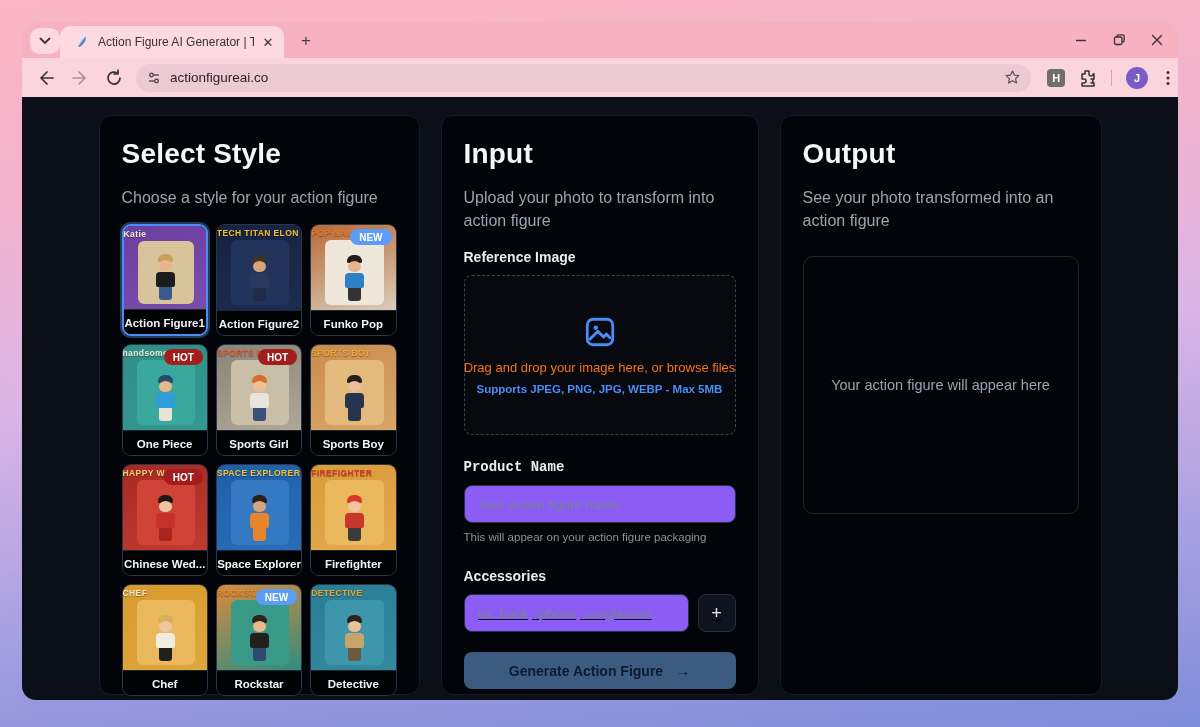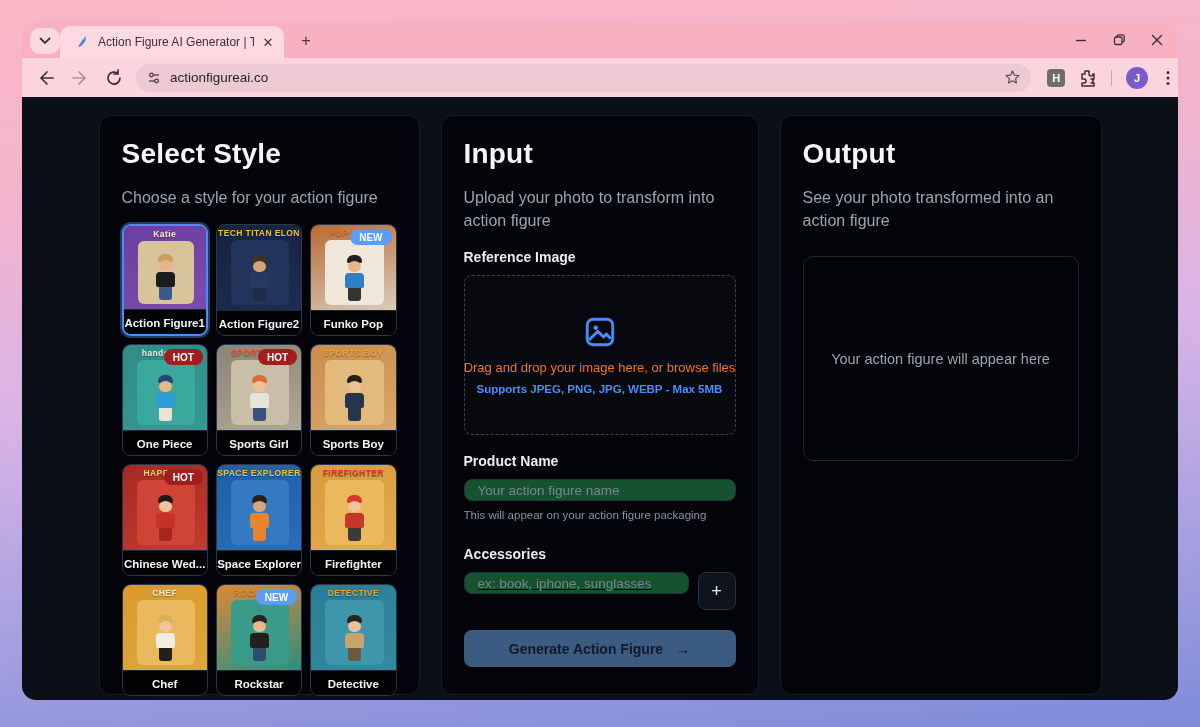--- a/index.html
+++ b/index.html
@@ -44,21 +44,21 @@
   .panel-styles { width:321px; }
   .panel-input  { width:318px; }
   .panel-output { width:322px; }
   
   .style-grid { margin-top:15px; display:grid; grid-template-columns:repeat(3,1fr); gap:8px; }
   .style-card { position:relative; border:1px solid #2b3648; border-radius:9px; overflow:hidden; background:#0b0f17;
     height:112px; cursor:pointer; }
   .style-card.selected { border:2px solid #4a8df8; box-shadow:0 0 0 2px rgba(96,165,250,.35); }
   .card-art { position:relative; height:85px; background:linear-gradient(160deg,var(--bg1),var(--bg2)); }
   .style-card.selected .card-art { height:83px; }
-  .art-title { position:absolute; top:3px; left:0; width:100%; text-align:center; font-size:8.5px; font-weight:800;
+  .art-title { position:absolute; top:3px; left:0; width:100%; text-align:left; font-size:8.5px; font-weight:800;
     letter-spacing:.4px; text-shadow:0 1px 1px rgba(0,0,0,.35); white-space:nowrap; overflow:hidden; }
   .blister { position:absolute; left:14px; right:12px; top:15px; bottom:5px; border-radius:6px;
     background:var(--panel); display:flex; align-items:flex-end; justify-content:center; padding-bottom:4px; }
   .fig { width:22px; }
   .fig-hair { width:15px; height:8px; border-radius:8px 8px 2px 2px; background:var(--hair); margin:0 auto; }
   .fig-head { width:13px; height:11px; border-radius:50%; background:var(--skin); margin:-2px auto 0; }
   .fig-torso { width:19px; height:15px; border-radius:4px 4px 2px 2px; background:var(--shirt); margin:1px auto 0; }
   .fig-legs { width:13px; height:13px; border-radius:0 0 3px 3px; background:var(--pants); margin:0 auto; }
   .badge { position:absolute; top:4px; right:4px; border-radius:10px; padding:2.5px 9px; font-size:10px;
     font-weight:bold; color:#fff; z-index:2; }
@@ -68,36 +68,36 @@
     font-weight:bold; display:flex; align-items:center; justify-content:center; white-space:nowrap; overflow:hidden;
     text-overflow:ellipsis; padding:0 3px; }
   
   .field-label { color:#e9edf3; font-size:14px; font-weight:bold; }
   .ref-label { margin-top:17px; }
   .dropzone { margin-top:10px; height:160px; border:1.5px dashed #3a4352; border-radius:8px;
     background:rgba(255,255,255,.025); display:flex; flex-direction:column; align-items:center; justify-content:center;
     cursor:pointer; padding:0 6px; }
   .dz-text { color:#f97316; font-size:13px; margin-top:11px; white-space:nowrap; }
   .dz-hint { color:#4a8df8; font-size:11.5px; font-weight:600; margin-top:8px; }
-  .pn-label { margin-top:18px; }
-  .text-input { margin-top:10px; width:100%; height:22px; background:#14532d; border:1px solid #28313f;
+  .pn-label { margin-top:24px;font-family:Liberation Mono, monospace; }
+  .text-input { margin-top:10px; width:100%; height:38px; background:#8b5cf6; border:1px solid #28313f;
     border-radius:8px; color:#dfe5ee; font-size:13.5px; padding:0 13px; outline:none; font-family:inherit; }
   .text-input::placeholder { color:#7b8494; }
   .help-text { color:#8a93a1; font-size:11.5px; margin-top:8px; }
   .acc-label { margin-top:25px; }
   .acc-row { display:flex; gap:9px; margin-top:10px;text-decoration:underline; }
   .acc-row .text-input { margin-top:0; flex:1 1 auto; }
   .add-btn { flex:0 0 auto; width:38px; height:38px; background:#0e141e; border:1px solid #28313f; border-radius:8px;
     color:#e8ecf2; font-size:18px; display:flex; align-items:center; justify-content:center; cursor:pointer; }
   .generate-btn { margin-top:20px; width:100%; height:37px; background:#3c5b80; border:none; border-radius:8px;
     color:#0e1a2b; font-size:14px; font-weight:bold; display:flex; align-items:center; justify-content:center;
     gap:12px; cursor:pointer; font-family:inherit; }
   .gen-arrow { font-size:15px; font-weight:normal; }
   
-  .output-box { margin-top:24px; height:205px; border:1px solid #1c2532; border-radius:10px;
+  .output-box { margin-top:24px; height:258px; border:1px solid #1c2532; border-radius:10px;
     display:flex; align-items:center; justify-content:center; }
   .output-placeholder { color:#9aa3b2; font-size:14.5px; }
   svg { display:block; }
 </style>
 </head>
 <body>
 
 <div class="frame">
 
   <div class="tabstrip">

